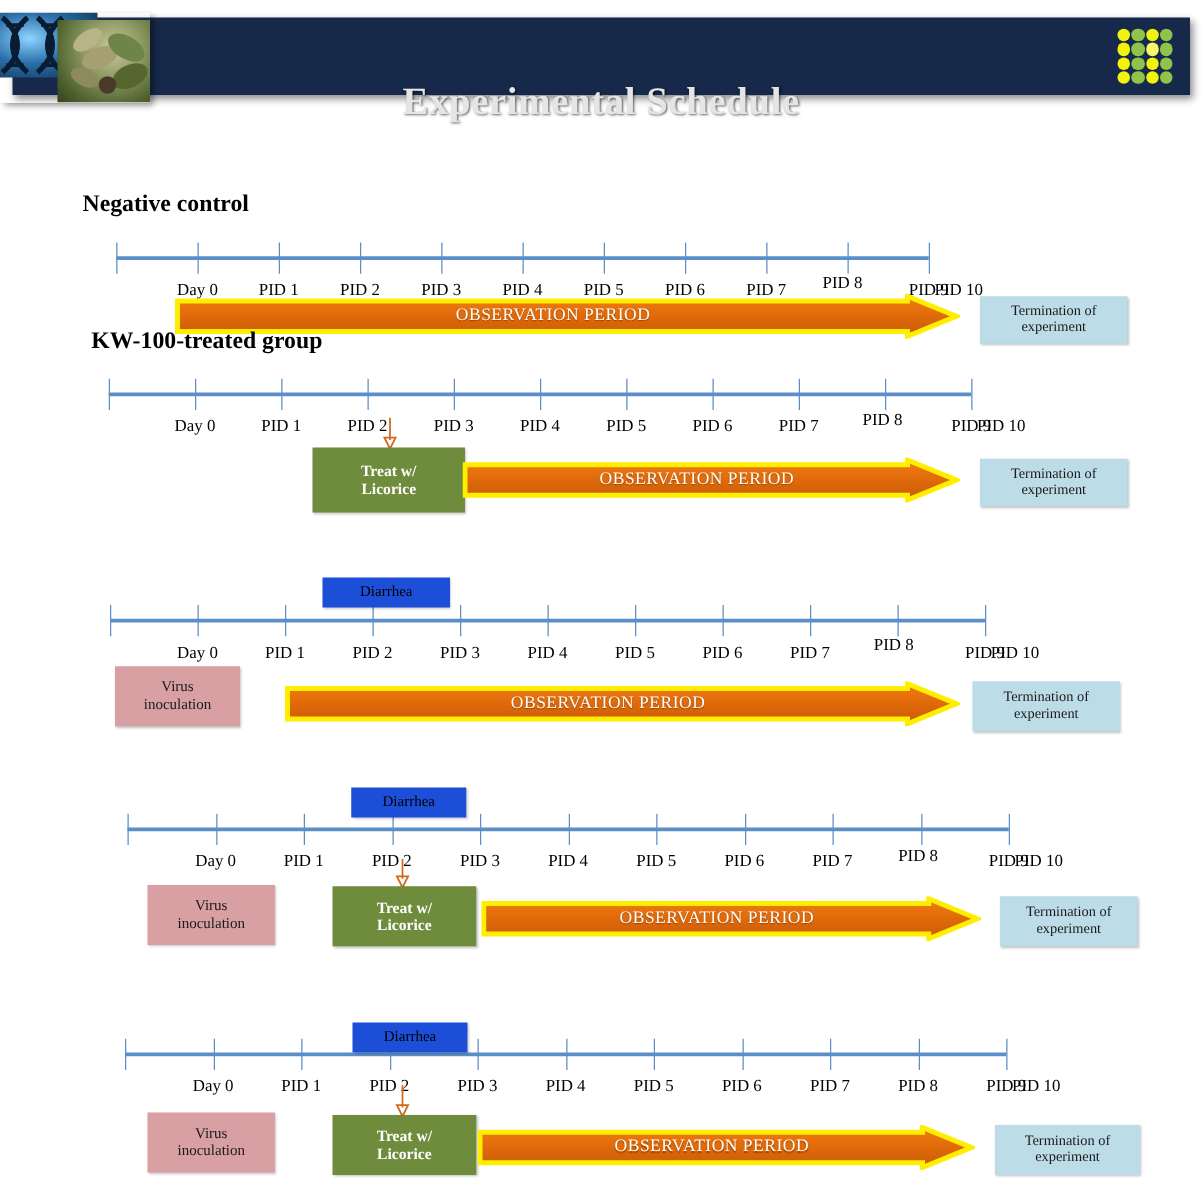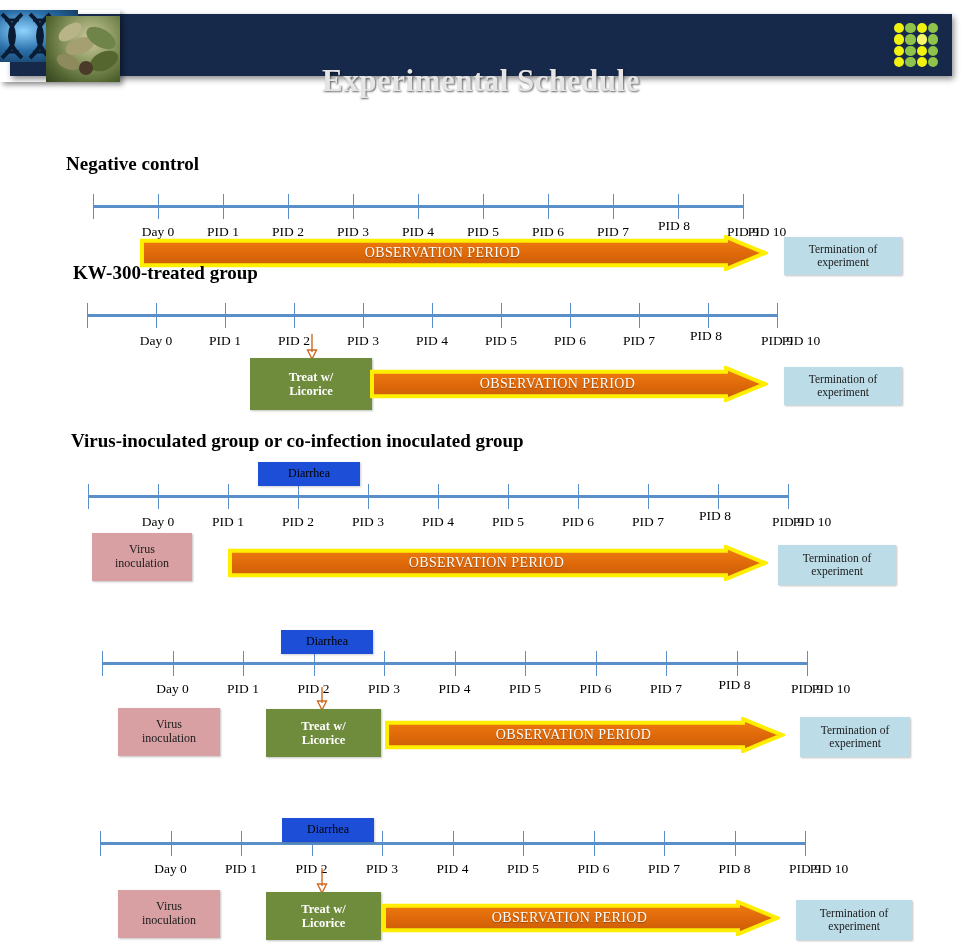--- a/index.html
+++ b/index.html
@@ -215,21 +215,21 @@
           </defs>
           <polygon points="2,5.76 586,5.76 586,2 625,18 586,34 586,30.240000000000002 2,30.240000000000002" fill="url(#og0)" stroke="#ffee00" stroke-width="4" stroke-linejoin="miter"></polygon>
         </svg>
         <div class="obs-label" style="left: 0px; width: 604.9px;">OBSERVATION  PERIOD</div>
       </div>
       <div class="box box-term" style="left: 784px; top: 84px; width: 118px; height: 38px;">
         <span>Termination of<br>experiment</span>
       </div>
     </div>
     <div class="section" style="top: 262px; height: 175px;">
-      <div class="sec-title" style="left: 73px;">KW-300-treated group</div>
+      <div class="sec-title" style="left: 73px;">KW-100-treated group</div>
       <div class="axis" style="left: 87px; top: 52px; width: 690px;"></div>
       <div class="tick major" style="left: 87px; top: 41px; height: 25px;"></div>
       <div class="tick major" style="left: 156px; top: 41px; height: 25px;"></div>
       <div class="tlabel" style="left: 156px; top: 71px;">Day 0</div>
       <div class="tick major" style="left: 225px; top: 41px; height: 25px;"></div>
       <div class="tlabel" style="left: 225px; top: 71px;">PID 1</div>
       <div class="tick major" style="left: 294px; top: 41px; height: 25px;"></div>
       <div class="tlabel" style="left: 294px; top: 71px;">PID 2</div>
       <div class="tick major" style="left: 363px; top: 41px; height: 25px;"></div>
       <div class="tlabel" style="left: 363px; top: 71px;">PID 3</div>
@@ -264,21 +264,20 @@
           </defs>
           <polygon points="2,5.76 356,5.76 356,2 395,18 356,34 356,30.240000000000002 2,30.240000000000002" fill="url(#og1)" stroke="#ffee00" stroke-width="4" stroke-linejoin="miter"></polygon>
         </svg>
         <div class="obs-label" style="left: 0px; width: 374.9px;">OBSERVATION  PERIOD</div>
       </div>
       <div class="box box-term" style="left: 784px; top: 105px; width: 118px; height: 38px;">
         <span>Termination of<br>experiment</span>
       </div>
     </div>
     <div class="section" style="top: 430px; height: 175px;">
-      <div class="sec-title" style="left: 71px;">Virus-inoculated group or co-infection inoculated group</div>
       <div class="axis" style="left: 88px; top: 65px; width: 700px;"></div>
       <div class="tick major" style="left: 88px; top: 54px; height: 25px;"></div>
       <div class="tick major" style="left: 158px; top: 54px; height: 25px;"></div>
       <div class="tlabel" style="left: 158px; top: 84px;">Day 0</div>
       <div class="tick major" style="left: 228px; top: 54px; height: 25px;"></div>
       <div class="tlabel" style="left: 228px; top: 84px;">PID 1</div>
       <div class="tick major" style="left: 298px; top: 54px; height: 25px;"></div>
       <div class="tlabel" style="left: 298px; top: 84px;">PID 2</div>
       <div class="tick major" style="left: 368px; top: 54px; height: 25px;"></div>
       <div class="tlabel" style="left: 368px; top: 84px;">PID 3</div>

